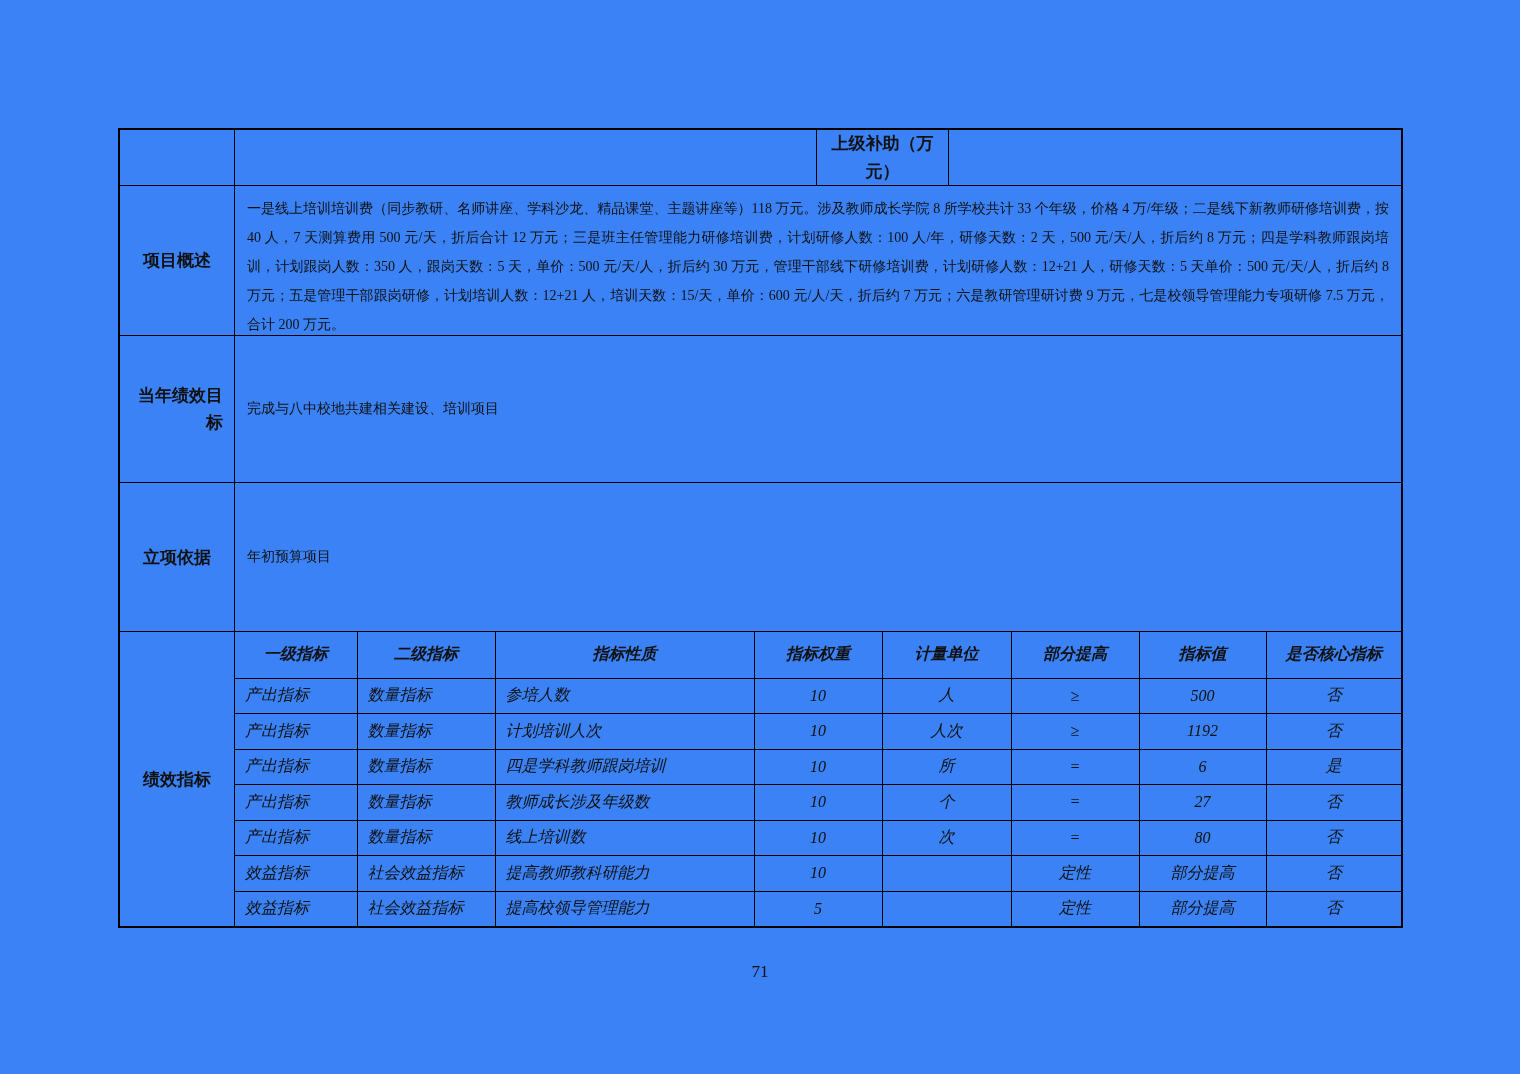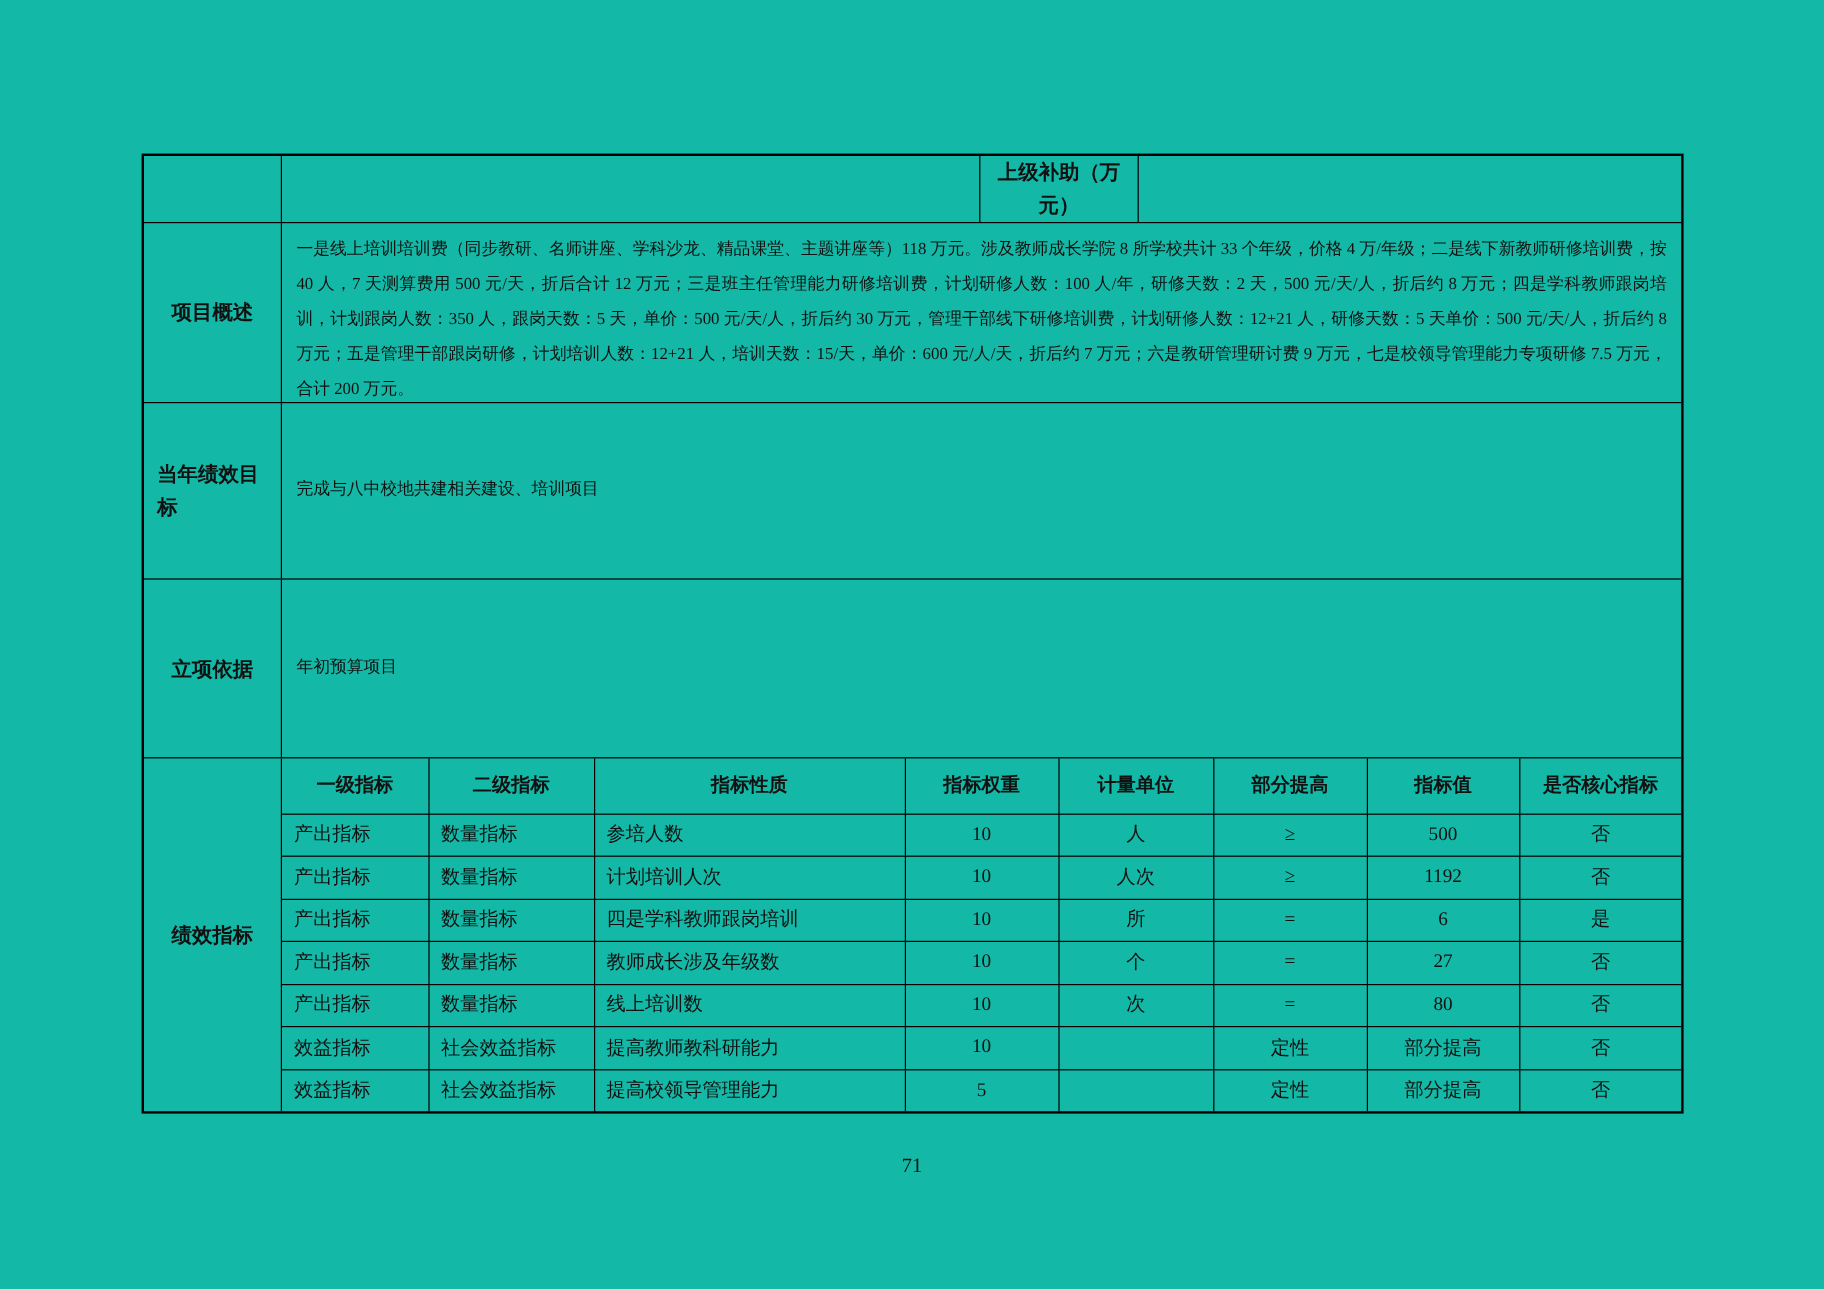--- a/index.html
+++ b/index.html
@@ -8,21 +8,21 @@
     background: #ffffff;
     width: 1520px;
     height: 1074px;
     font-family: "Liberation Serif", "DejaVu Serif", serif;
     color: #111;
   }
   .page {
     position: relative;
     width: 1520px;
     height: 1074px;
-    background: #14b8a6;
+    background: #3b82f6;
     overflow: hidden;
   }
   * { box-sizing: border-box; }
 
   .doc-table {
     position: absolute;
     left: 118px;
     top: 128px;
     width: 1285px;
     height: 800px;
@@ -46,21 +46,21 @@
     min-width: 0;
   }
   .cell:last-child { border-right: none; }
 
   .c-label {
     width: 115px;
     flex: none;
     display: flex;
     align-items: center;
     justify-content: center;
-    text-align: left;
+    text-align: right;
     font-family: "Liberation Sans", "DejaVu Sans", sans-serif;
     font-weight: bold;
     font-size: 17px;
     line-height: 27px;
     padding: 0 11px;
   }
   .c-r1a { width: 582px; flex: none; }
   .c-r1b {
     width: 132px;
     flex: none;
@@ -87,20 +87,21 @@
   .c-overview {
     display: block;
     text-align: justify;
     padding: 8px 12px 0 12px;
     line-height: 29px;
   }
   .c-nested {
     flex: 1;
     display: flex;
     padding: 0;
+    font-style: italic;
   }
 
   table.ind-table {
     width: 100%;
     height: 100%;
     border-collapse: collapse;
     table-layout: fixed;
   }
   .ind-table th, .ind-table td {
     border-right: 1px solid #000;

